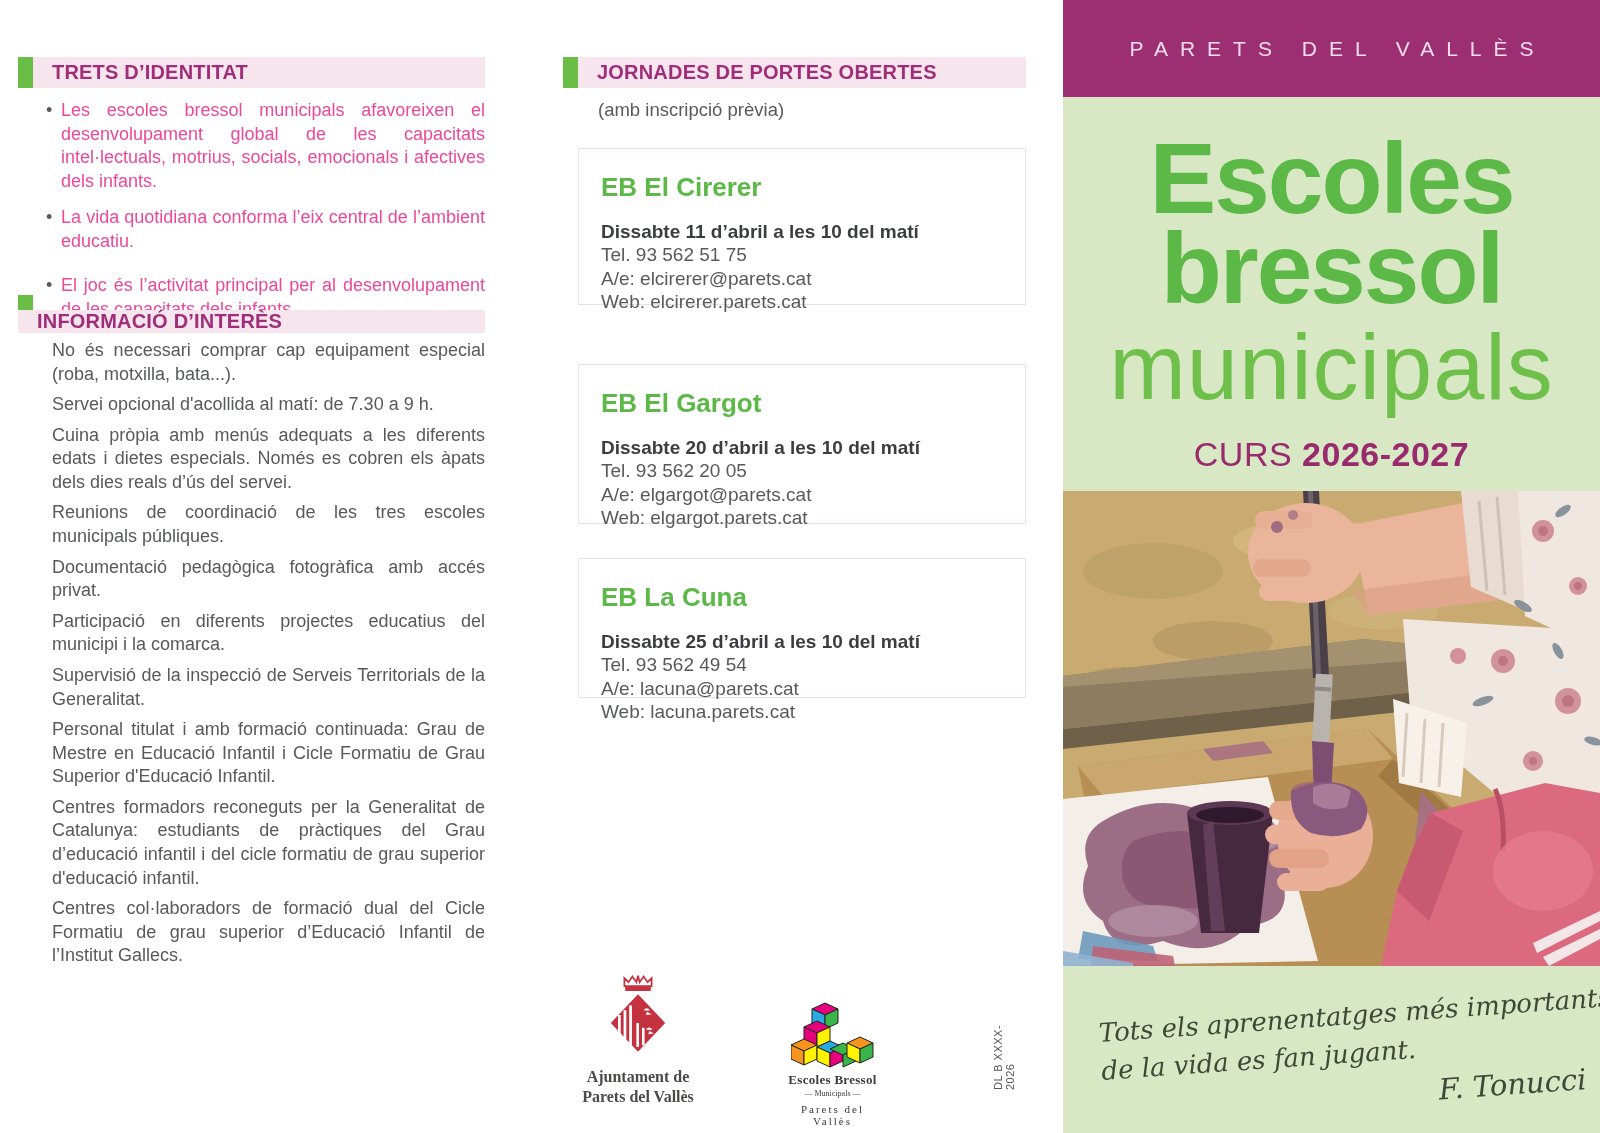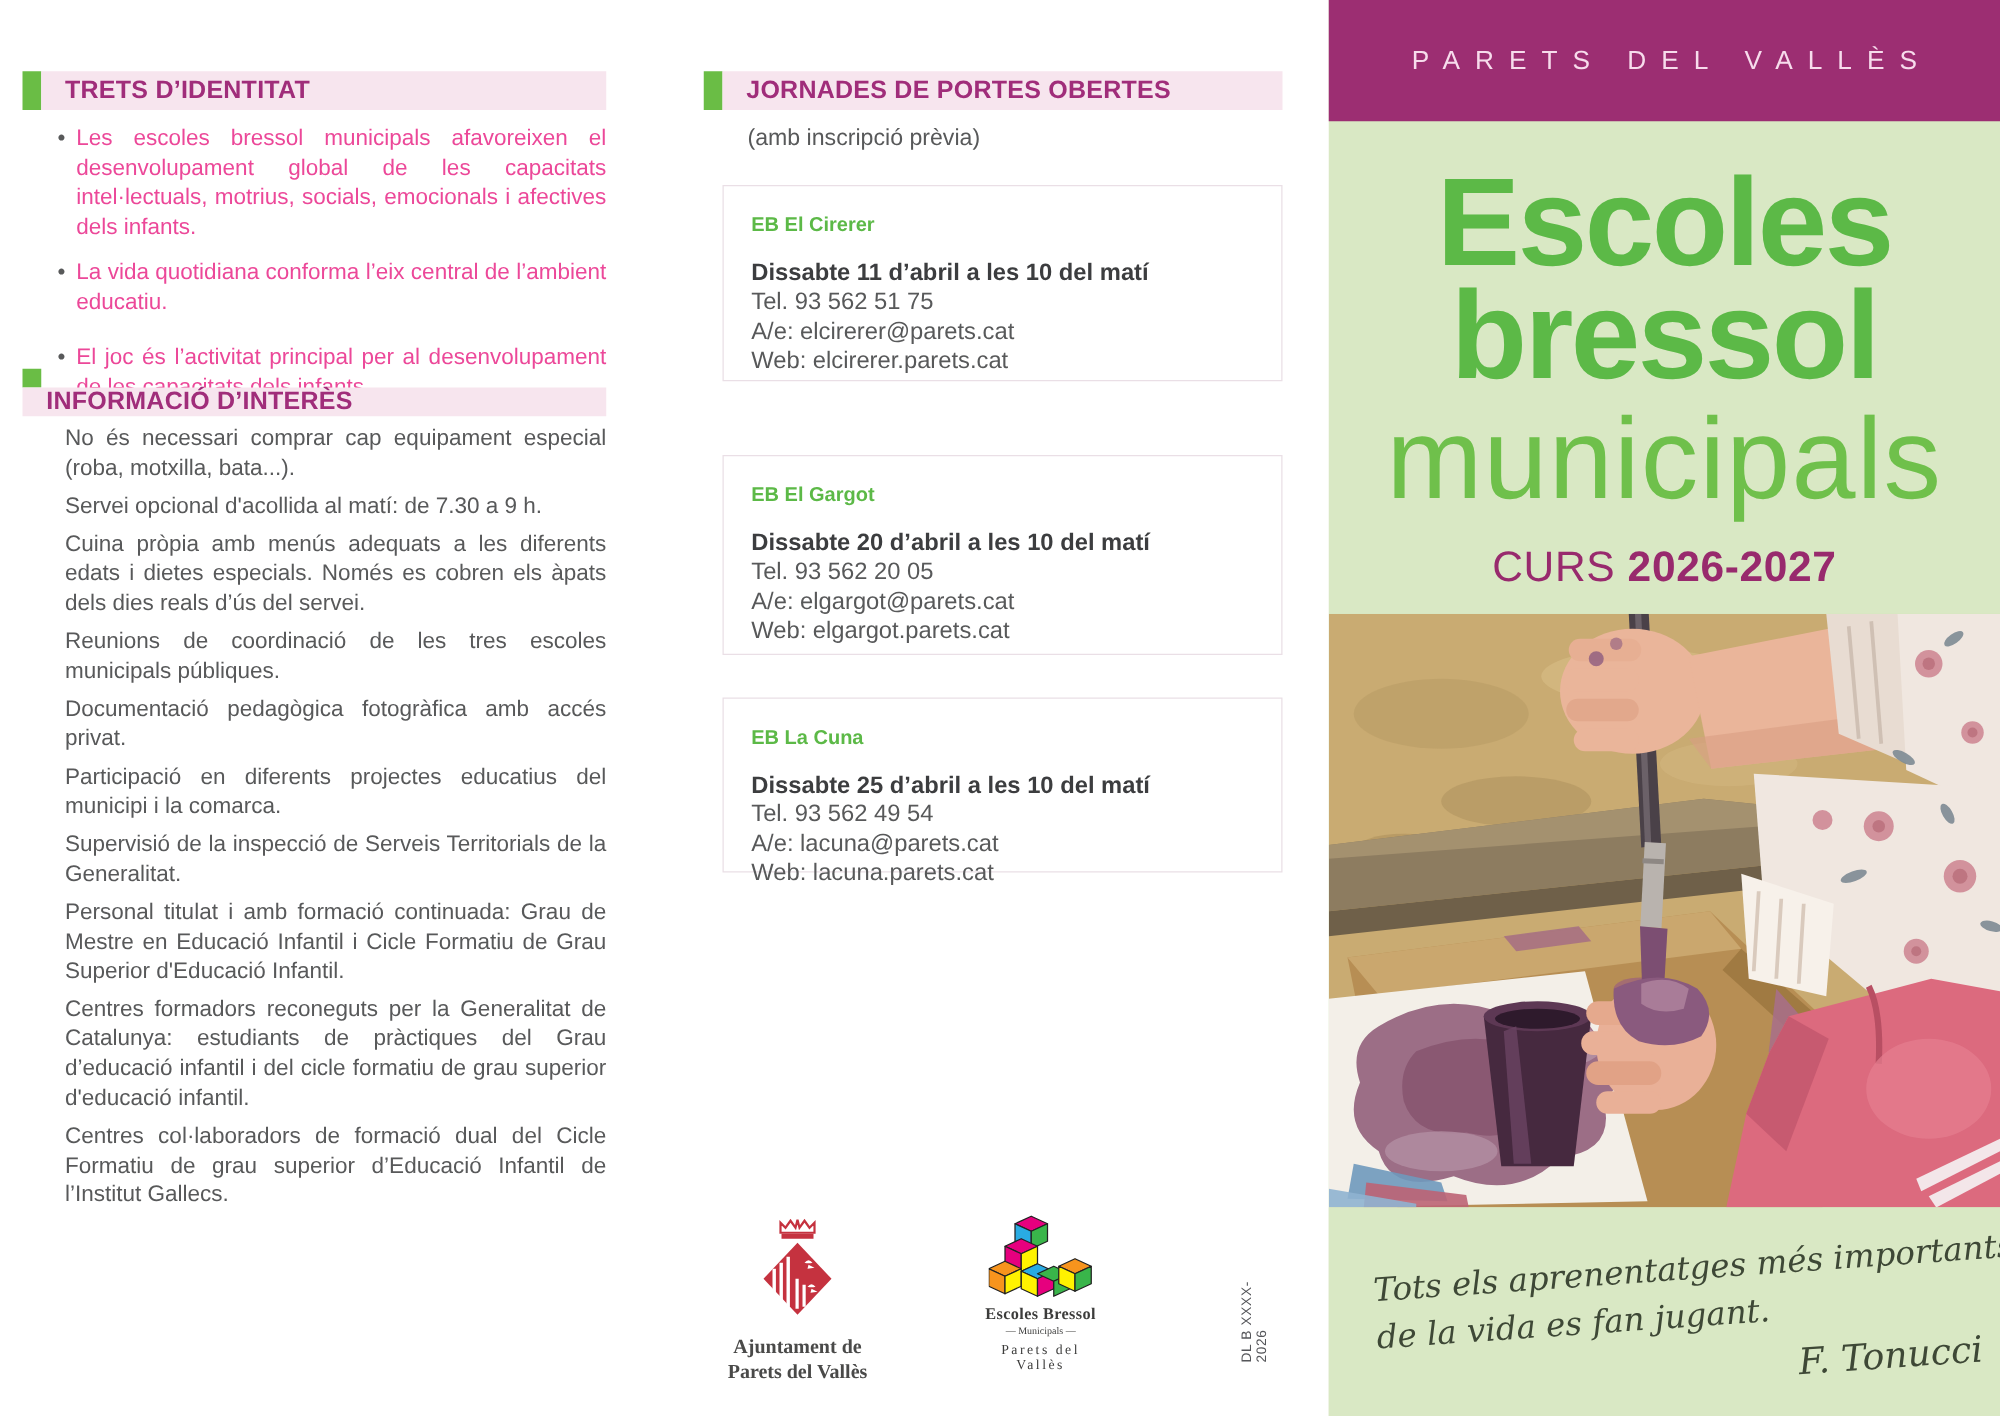--- a/index.html
+++ b/index.html
@@ -18,21 +18,21 @@
   .bullets li{position:relative;margin:0 0 13px 43px;font-size:18px;line-height:1.31;
               text-align:justify;color:#ec4899;}
   .bullets li::before{content:"•";position:absolute;left:-15px;top:0;color:#58595a;}
   .bullets li.gap-top{margin-top:21px;}
   .info p{margin:0 0 7px 34px;font-size:18px;line-height:1.31;text-align:justify;color:#58595a;}
 
   
   .note{font-size:18.5px;color:#58595a;}
   .school-box{position:absolute;left:578px;width:448px;background:#fff;
               border:1px solid #eadfe6;box-sizing:border-box;padding:23px 20px 0 22px;}
-  .school-name{color:#5cb947;font-weight:bold;font-size:16px;margin:0 0 17px 0;}
+  .school-name{color:#5cb947;font-weight:bold;font-size:26px;margin:0 0 17px 0;}
   .school-line{font-size:19px;line-height:1.23;color:#58595a;margin:0;}
   .school-line.bold{font-weight:bold;color:#3c3d3f;}
 
   .logo-block{text-align:center;}
   .aj-text{font-family:"Liberation Serif","DejaVu Serif",serif;font-weight:bold;
            font-size:16px;line-height:1.25;color:#4a4a49;}
   .eb-text1{font-family:"Liberation Serif","DejaVu Serif",serif;font-weight:bold;
             font-size:13px;color:#3c3c3b;letter-spacing:.3px;}
   .eb-text2{font-family:"Liberation Serif","DejaVu Serif",serif;font-size:8px;color:#3c3c3b;
             margin-top:1px;}
@@ -145,21 +145,21 @@
         <rect x="50" y="66" width="3.2" height="22"></rect>
       </g>
     </g>
   </svg>
   <div class="aj-text">
     <div>Ajuntament de</div>
     <div>Parets del Vallès</div>
   </div>
 </div>
 
-<div class="abs logo-block" style="left:780px;top:972px;width:105px;">
+<div class="abs logo-block" style="left:780px;top:1002px;width:105px;">
   <svg width="84" height="66" viewBox="0 0 84 66">
     <g stroke="#222222" stroke-width="1" stroke-linejoin="round">
 
       <polygon points="34,1 47,7 34,13 21,7" fill="#e6007e"></polygon>
       <polygon points="21,7 34,13 34,27 21,21" fill="#29abe2"></polygon>
       <polygon points="47,7 34,13 34,27 47,21" fill="#39b54a"></polygon>
 
       <polygon points="26,19 39,25 26,31 13,25" fill="#e6007e"></polygon>
       <polygon points="13,25 26,31 26,45 13,39" fill="#e6007e"></polygon>
       <polygon points="39,25 26,31 26,45 39,39" fill="#fff200"></polygon>

